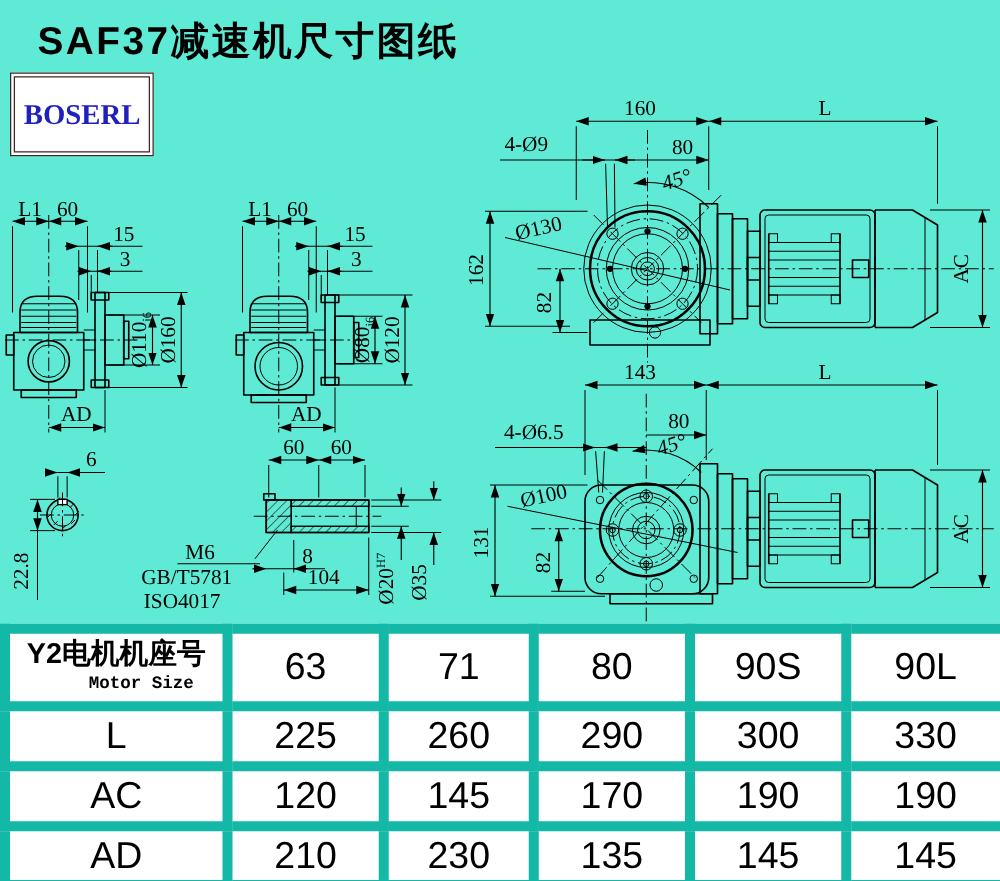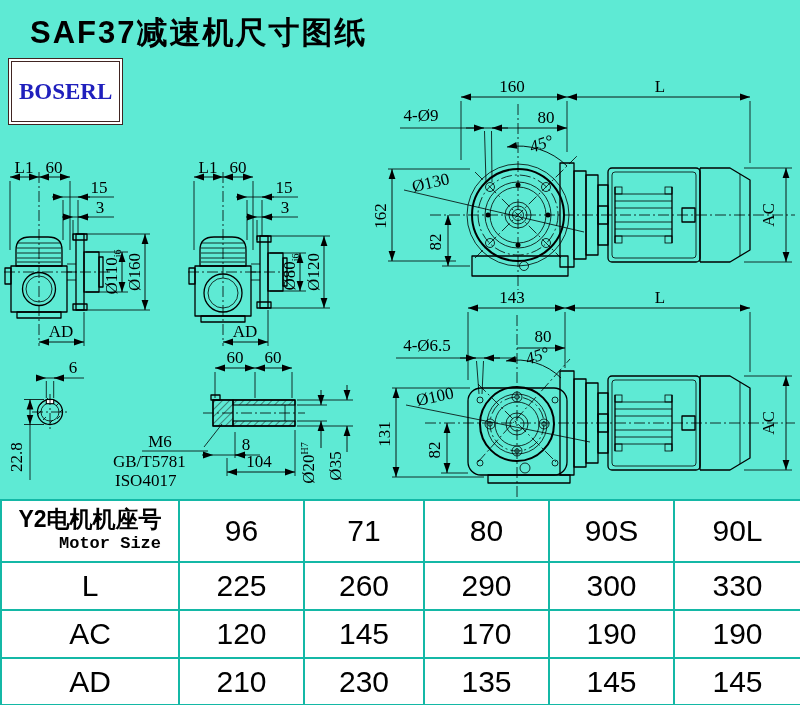--- a/index.html
+++ b/index.html
@@ -18,25 +18,25 @@
   .dm{stroke:#000;stroke-width:0.9;fill:none;}
   .ht{fill:url(#hatch);stroke:#000;stroke-width:1.1;}
   .dot{fill:#000;stroke:none;}
   .wfill{fill:#fff;stroke:#000;stroke-width:1.1;}
   text.dt{font-family:"Liberation Serif","DejaVu Serif",serif;font-size:17px;fill:#000;}
   .mid{text-anchor:middle;}
   .it{font-style:italic;}
   .fit{font-size:10px;}
   #dimtable{position:absolute;left:0;top:499px;width:800px;height:206px;
             border-collapse:collapse;table-layout:fixed;background:#fff;}
-  #dimtable td{border:2px solid #14b8a6;text-align:center;vertical-align:middle;
+  #dimtable td{border:8px solid #14b8a6;text-align:center;vertical-align:middle;
                color:#000;font-size:30px;padding:0;}
   #dimtable .hcn{font-size:23px;font-weight:bold;line-height:26px;}
   #dimtable .hen{font-family:"Liberation Mono","DejaVu Sans Mono",monospace;
-                 font-size:17px;font-weight:bold;line-height:24px;padding-left:40px;}
+                 font-size:14px;font-weight:bold;line-height:24px;padding-left:40px;}
 </style>
 </head>
 <body>
 
 <div id="page">
 
   <div id="title">SAF37减速机尺寸图纸</div>
   <div id="logo">BOSERL</div>
 
   <svg width="800" height="500" viewBox="0 0 800 500">
@@ -392,21 +392,21 @@
       <col style="width:125px">
         <col style="width:125px">
         <col style="width:127px">
     </colgroup>
     <tbody>
         <tr style="height:62px">
       <td>
         <div class="hcn">Y2电机机座号</div>
         <div class="hen">Motor Size</div>
       </td>
-      <td>96</td>
+      <td>63</td>
       <td>71</td>
       <td>80</td>
       <td>90S</td>
       <td>90L</td>
     </tr>
     <tr style="height:48px">
       <td>L</td>
       <td>225</td>
       <td>260</td>
       <td>290</td>

